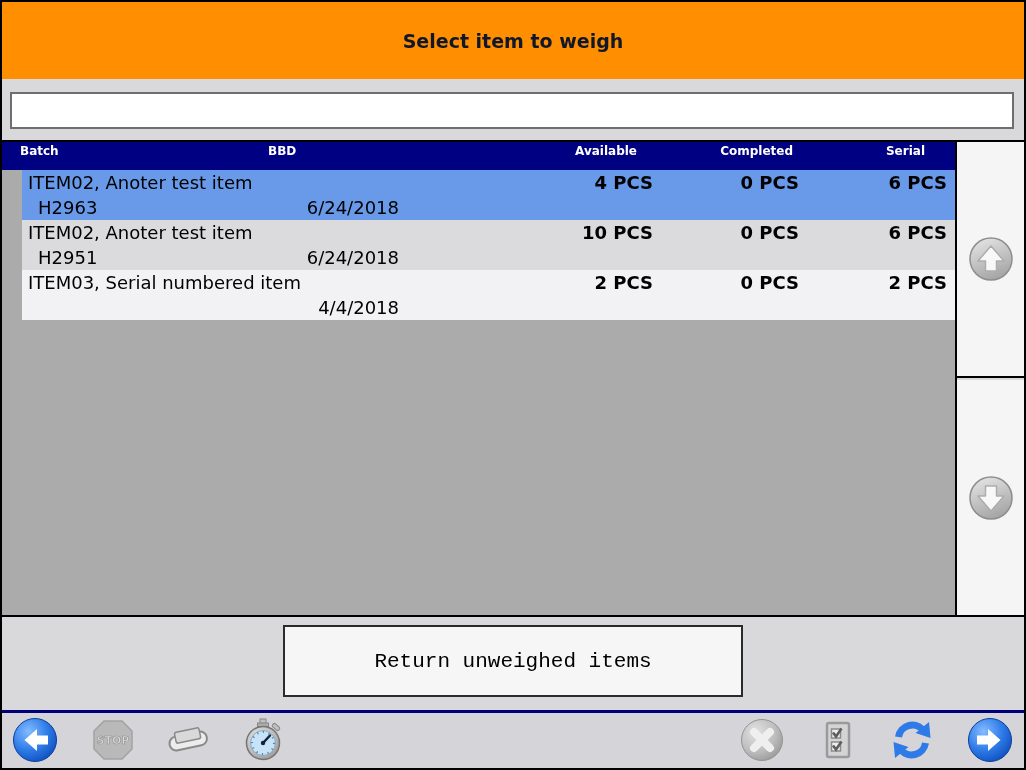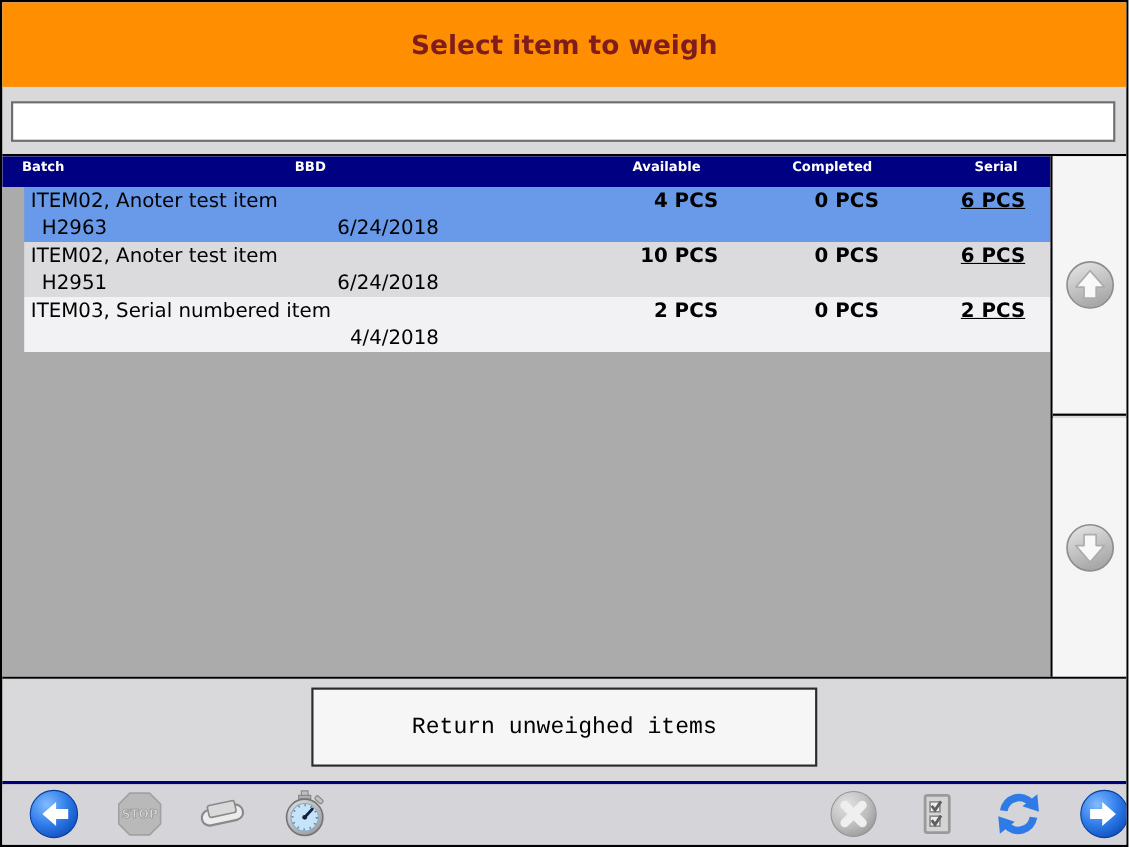--- a/index.html
+++ b/index.html
@@ -8,21 +8,21 @@
     position:relative;width:1026px;height:770px;
     border:2px solid #000;background:#D9D9DC;
     font-family:"DejaVu Sans","Liberation Sans",sans-serif;
     overflow:hidden;
   }
   
   .titlebar{
     position:absolute;left:0;top:0;width:1022px;height:77px;
     background:#FF8F00;display:flex;align-items:center;justify-content:center;
   }
-  .titlebar span{font-size:24px;font-weight:bold;color:#7f1d1d;}
+  .titlebar span{font-size:19px;font-weight:bold;color:#0f172a;}
   
   .scan-input{
     position:absolute;left:8px;top:90px;width:1004px;height:37px;
     border:2px solid #6E6E6E;background:#fff;font-size:20px;
     font-family:"DejaVu Sans","Liberation Sans",sans-serif;padding:0 8px;outline:none;
   }
   
   .table-wrap{
     position:absolute;left:0;top:138px;width:1022px;height:477px;
     border-top:2px solid #000;border-bottom:2px solid #000;
@@ -42,41 +42,41 @@
   .trow:nth-child(odd){background:#F2F2F4;}
   .trow:nth-child(even){background:#DBDBDE;}
   .trow.selected{background:#689AE9;}
   .trow span{position:absolute;white-space:nowrap;}
   .c-item{left:6px;top:2px;}
   .c-batch{left:16px;top:27px;}
   .c-bbd{right:576px;top:27px;}
   .num{font-weight:bold;top:2px;}
   .c-avail{right:322px;}
   .c-comp{right:176px;}
-  .c-plan{right:43px;text-decoration:underline;}
+  .c-plan{right:28px;}
   .table-divider{position:absolute;left:953px;top:0;width:2px;height:473px;background:#000;}
   
   .scroll-btn{
     position:absolute;left:955px;width:67px;background:#F5F5F5;border:none;
     display:flex;align-items:center;justify-content:center;cursor:pointer;padding:0;
   }
   .scroll-up{top:0;height:236px;border-bottom:2px solid #000;}
   .scroll-down{top:238px;height:235px;}
   
   .return-btn{
     position:absolute;left:281px;top:623px;width:460px;height:72px;
     background:#F6F6F6;border:2px solid #2B2B2B;font-size:21px;color:#000;
     font-family:Liberation Mono, monospace;cursor:pointer;
   }
   
   .toolbar-line{position:absolute;left:0;top:708px;width:1022px;height:3px;background:#00007B;}
   .toolbar{position:absolute;left:0;top:711px;width:1022px;height:55px;background:#D5D5D9;}
   .tool-btn{
     position:absolute;top:714px;width:48px;height:48px;background:transparent;border:none;
-    padding:0;cursor:pointer;display:flex;align-items:center;justify-content:center;margin-left:14px;
+    padding:0;cursor:pointer;display:flex;align-items:center;justify-content:center;
   }
   .tool-btn.disabled{cursor:default;}
   .stop-text{font-family:"DejaVu Sans","Liberation Sans",sans-serif;}
 </style>
 </head>
 <body>
 
 <svg width="0" height="0" style="position:absolute" aria-hidden="true">
   <defs>
     <radialGradient id="grad-blue" cx="35%" cy="30%" r="80%">

